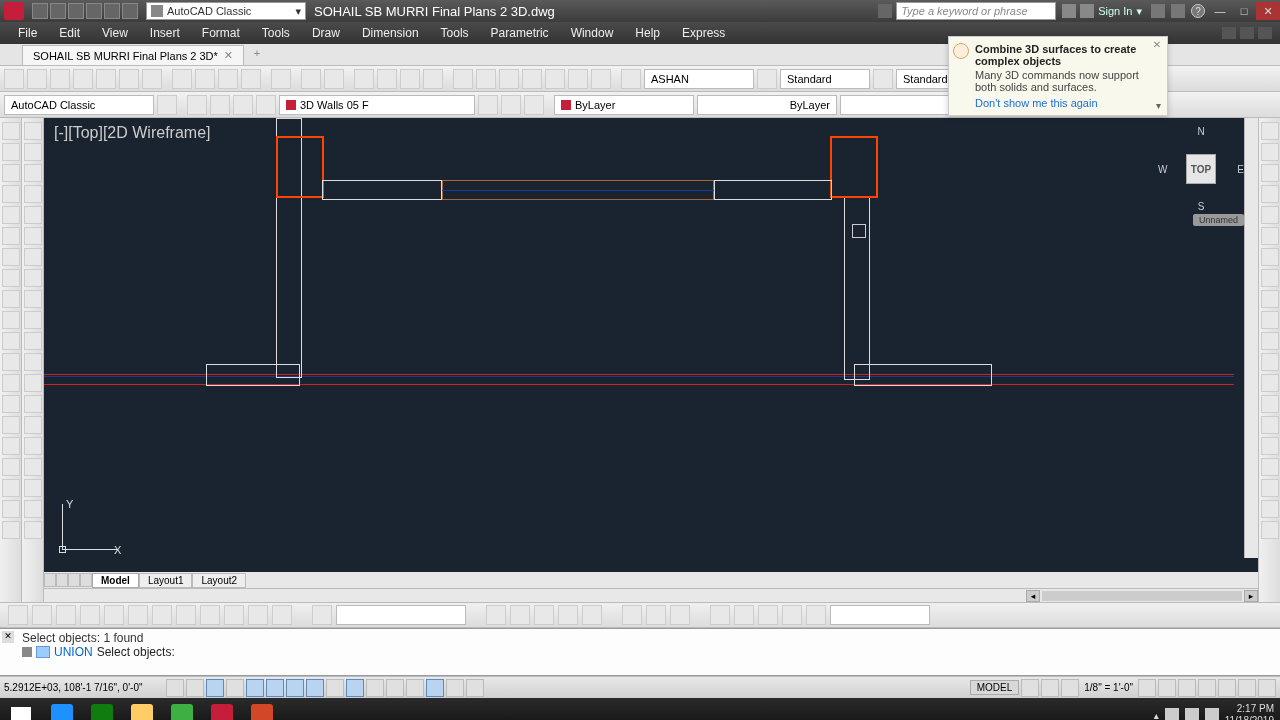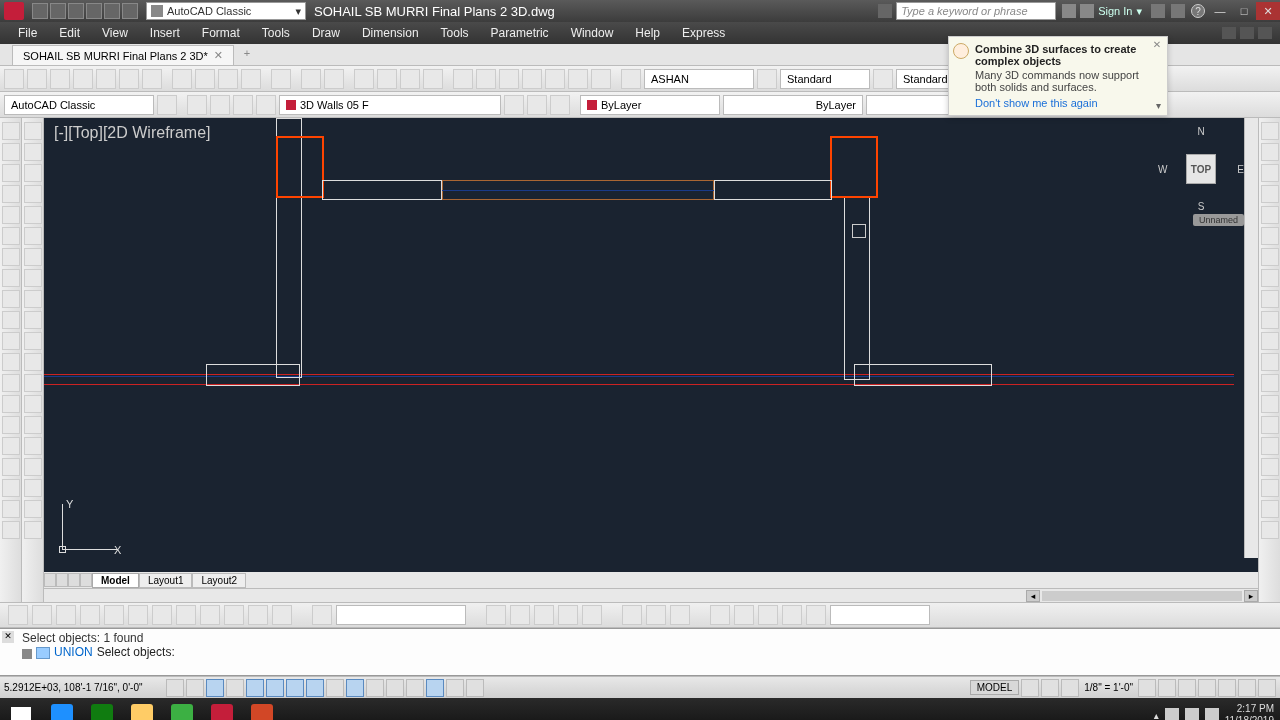--- a/index.html
+++ b/index.html
@@ -17,21 +17,21 @@
 .titlebar .acct .ic { width: 14px; height: 14px; background: #888; }
 .titlebar .win-btns { display: flex; }
 .titlebar .win-btns div { width: 24px; height: 18px; text-align: center; line-height: 18px; color: #ddd; }
 .titlebar .win-btns .close { background: #a33; }
 
 .menubar { height: 22px; background: linear-gradient(#4a4a4a,#333); display: flex; align-items: center; padding: 0 8px; gap: 2px; }
 .menubar span { padding: 2px 10px; color: #eee; font-size: 12px; cursor: pointer; }
 .menubar .blank-end { flex: 1; }
 .menubar .ic-end { width: 14px; height: 12px; background: #555; margin-left: 2px; }
 
-.doctabs { height: 22px; background: #e5e5e5; border-bottom: 1px solid #bbb; display: flex; align-items: flex-end; padding-left: 12px; }
+.doctabs { height: 22px; background: #e5e5e5; border-bottom: 1px solid #bbb; display: flex; align-items: flex-end; padding-left: 22px; }
 .doctabs .tab { background: #f6f6f6; border: 1px solid #bbb; border-bottom: none; padding: 3px 10px; font-size: 11px; display: flex; align-items: center; gap: 6px; }
 .doctabs .tab .x { color: #888; }
 .doctabs .plus { width: 18px; height: 18px; margin-left: 4px; color: #888; text-align: center; }
 
 .toolbar { height: 26px; background: linear-gradient(#f2f2f2,#dcdcdc); border-bottom: 1px solid #bbb; display: flex; align-items: center; padding: 0 4px; gap: 3px; }
 .toolbar .tb { width: 20px; height: 20px; background: #e8e8e8; border: 1px solid #ccc; }
 .toolbar .sep { width: 4px; }
 .toolbar .sel { height: 20px; background: #fff; border: 1px solid #bbb; padding: 0 6px; display: flex; align-items: center; font-size: 11px; }
 .toolbar .swatch { width: 10px; height: 10px; margin-right: 4px; }
 
@@ -77,21 +77,21 @@
 .tabsrow .mt { padding: 1px 8px; border: 1px solid #aaa; background: #fff; font-weight: bold; }
 .tabsrow .lt { padding: 1px 8px; border: 1px solid #bbb; background: #eee; }
 
 .viewtoolbar { height: 26px; background: linear-gradient(#f0f0f0,#dcdcdc); border-top: 1px solid #bbb; border-bottom: 1px solid #bbb; display: flex; align-items: center; padding: 0 8px; gap: 4px; }
 .viewtoolbar .tb { width: 20px; height: 20px; background: #e8e8e8; border: 1px solid #ccc; }
 .viewtoolbar .sep { width: 12px; }
 
 .cmdwin { height: 48px; background: #fdfdfd; border-top: 1px solid #999; border-bottom: 1px solid #999; font-family: Consolas, monospace; font-size: 12px; padding: 2px 4px; position: relative; }
 .cmdwin .x { position: absolute; left: 2px; top: 2px; width: 12px; height: 12px; background: #ddd; font-size: 9px; text-align: center; }
 .cmdwin .line { padding-left: 18px; color: #333; }
-.cmdwin .prompt { padding-left: 18px; color: #222; display: flex; align-items: flex-end; gap: 4px; }
+.cmdwin .prompt { padding-left: 18px; color: #222; display: flex; align-items: center; gap: 4px; }
 .cmdwin .prompt .ic { width: 14px; height: 12px; background: #9cf; border: 1px solid #69c; }
 
 .statusbar { height: 22px; background: linear-gradient(#e8e8e8,#d0d0d0); border-top: 1px solid #bbb; display: flex; align-items: center; font-size: 10px; padding: 0 4px; gap: 2px; }
 .statusbar .coords { width: 160px; }
 .statusbar .sb { width: 18px; height: 18px; background: #e0e0e0; border: 1px solid #bbb; }
 .statusbar .sb.on { background: #b8d4f0; border-color: #5a8ac0; }
 .statusbar .flex { flex: 1; }
 .statusbar .txt { padding: 0 3px; }
 
 .taskbar { height: 34px; background: linear-gradient(#2a2a2a,#111); display: flex; align-items: center; }
@@ -236,21 +236,21 @@
 <div class="toolbar">
   <div class="sel" style="width:150px">
       <span>AutoCAD Classic</span>
     </div>
   <div class="tb"></div>
   <div class="sep"></div>
   <div class="tb"></div>
   <div class="tb"></div>
   <div class="tb"></div>
   <div class="tb"></div>
-  <div class="sel" style="width:222px">
+  <div class="sel" style="width:196px">
     <span class="swatch" style="background:#c41e3a"></span>
     <span>3D Walls 05 F</span>
   </div>
   <div class="tb"></div>
   <div class="tb"></div>
   <div class="tb"></div>
   <div class="sep"></div>
   <div class="sel" style="width:140px">
     <span class="swatch" style="background:#c41e3a"></span>
     <span>ByLayer</span>

